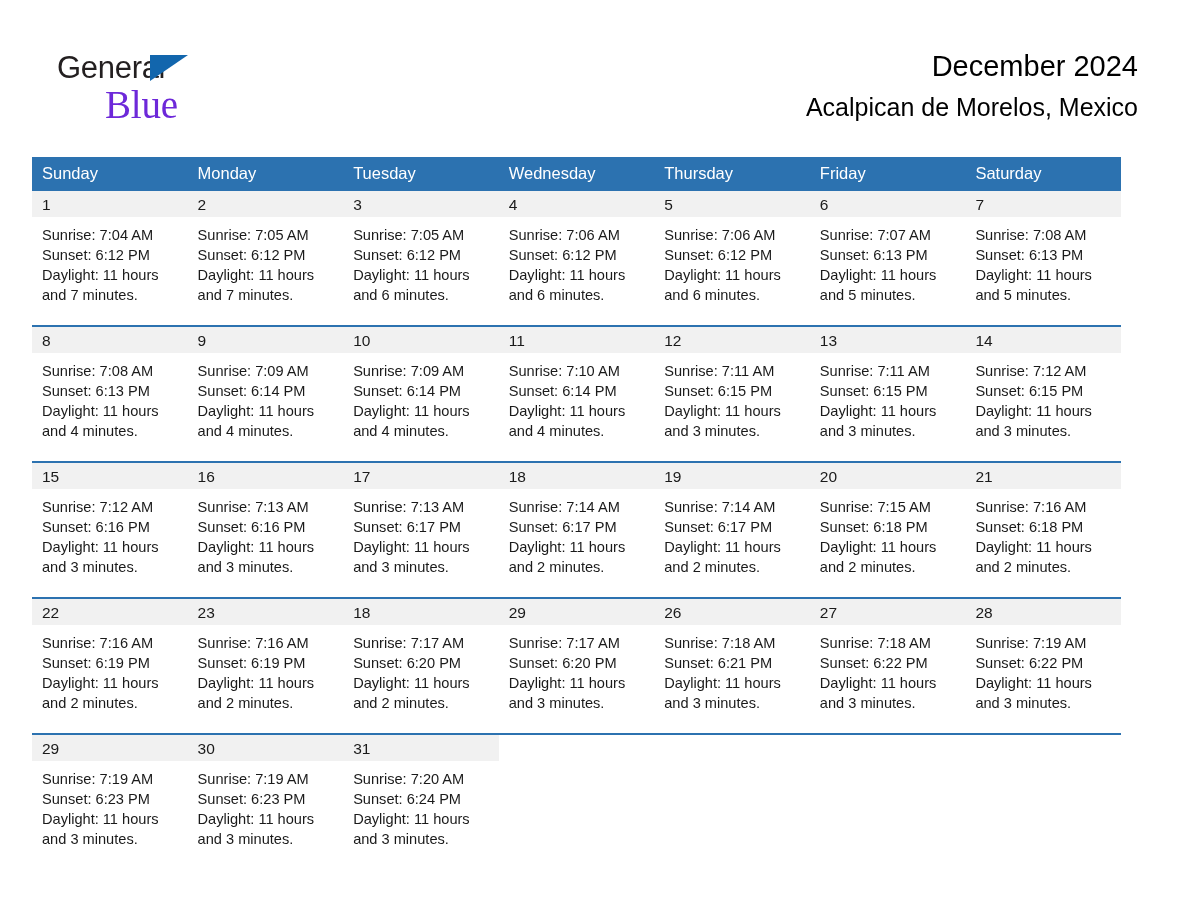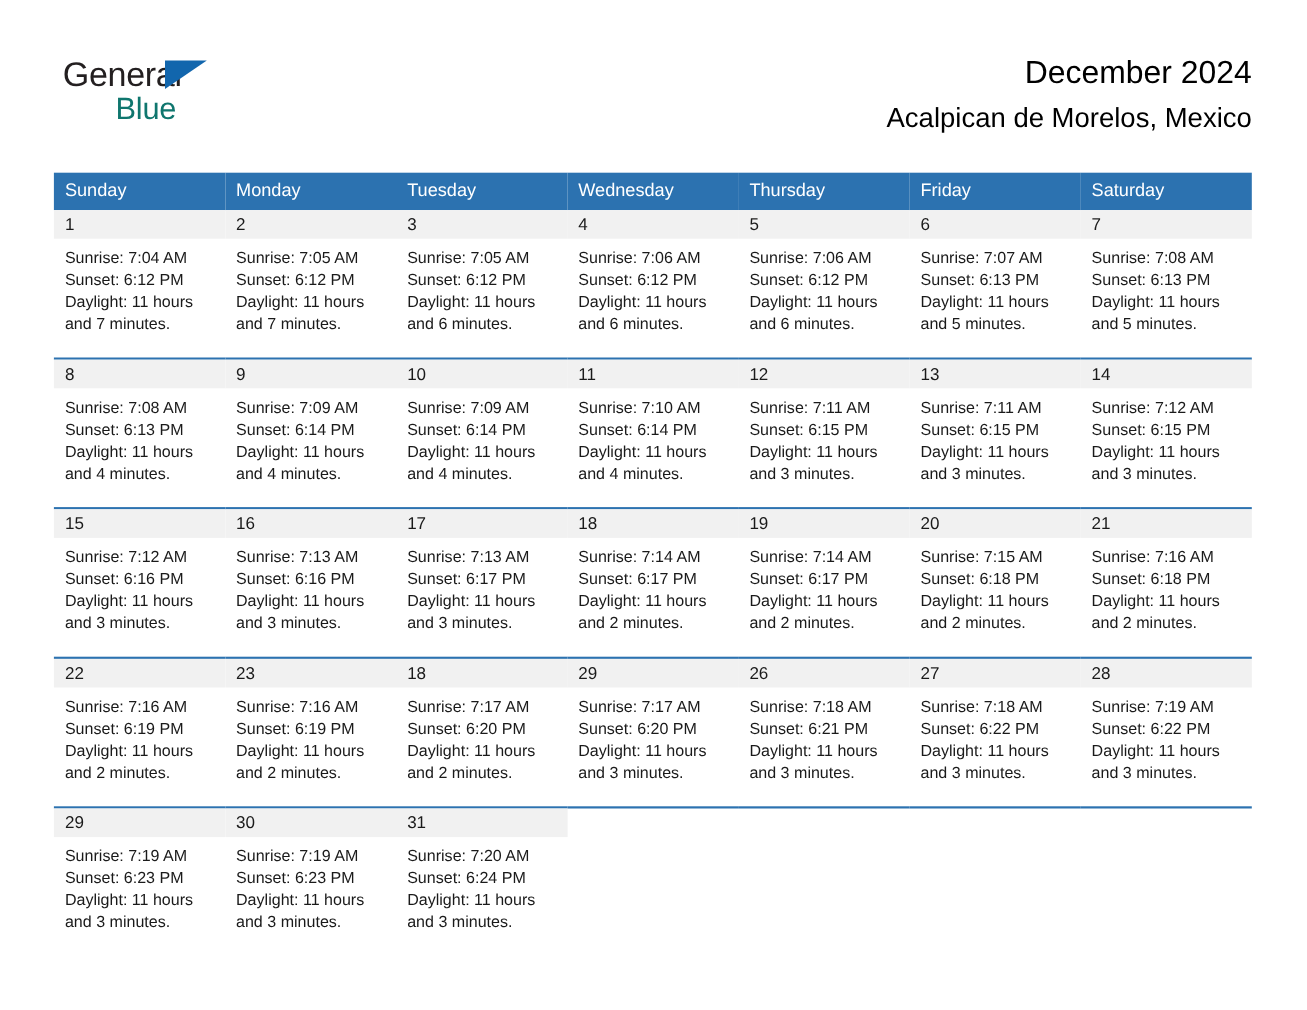--- a/index.html
+++ b/index.html
@@ -49,25 +49,26 @@
     position: absolute;
     left: 93px;
     top: 3px;
     width: 0;
     height: 0;
     border-top: 26px solid #1266ad;
     border-right: 38px solid transparent;
   }
   .logo-row2 {
     display: block;
-    font-size: 28px;
-    color: #0f766e;
+    font-size: 39px;
+    color: #6d28d9;
     letter-spacing: -0.2px;
     margin-left: 48px;
     margin-top: 1px;
+    font-family: Liberation Serif, serif;
   }
   .title-block {
     position: absolute;
     right: 50px;
     top: 50px;
     text-align: right;
   }
   .month-title {
     font-size: 29px;
     font-weight: normal;
@@ -81,21 +82,21 @@
     font-weight: normal;
     color: #000;
     margin-top: 12px;
     line-height: 1.1;
     white-space: nowrap;
   }
 
   
   .calendar {
     position: absolute;
-    left: 49px;
+    left: 32px;
     top: 157px;
     width: 1089px;
     border-collapse: collapse;
     table-layout: fixed;
   }
   .calendar col { width: 155.57px; }
 
   .dow-row th {
     background: #2c72b0;
     color: #ffffff;

